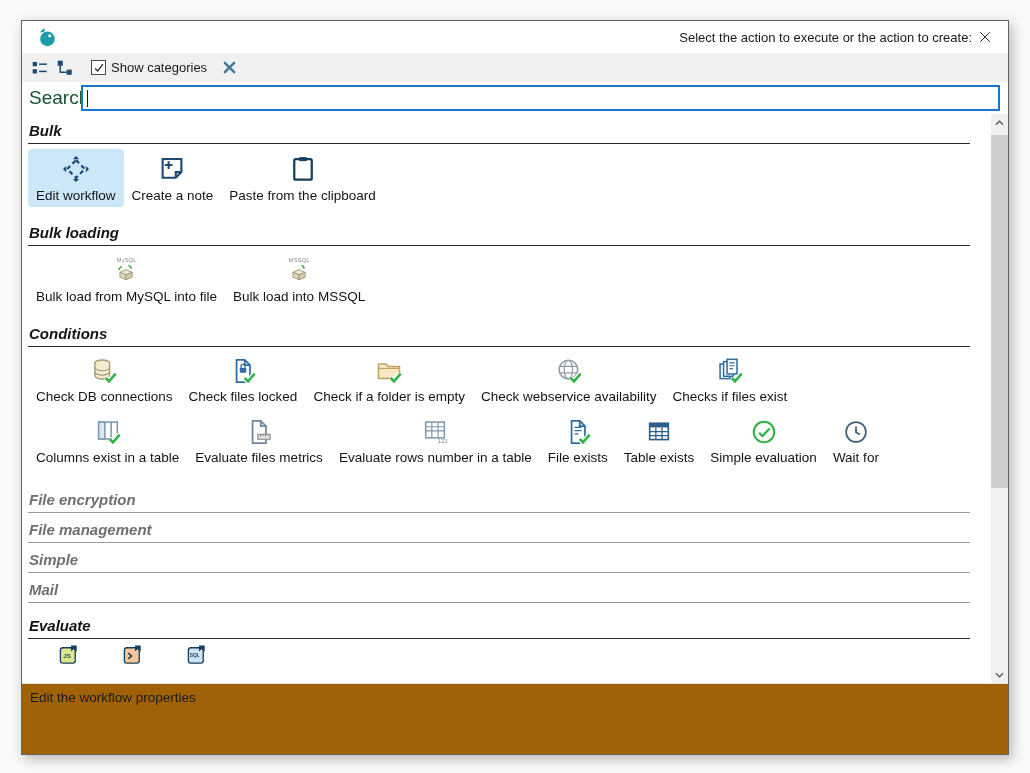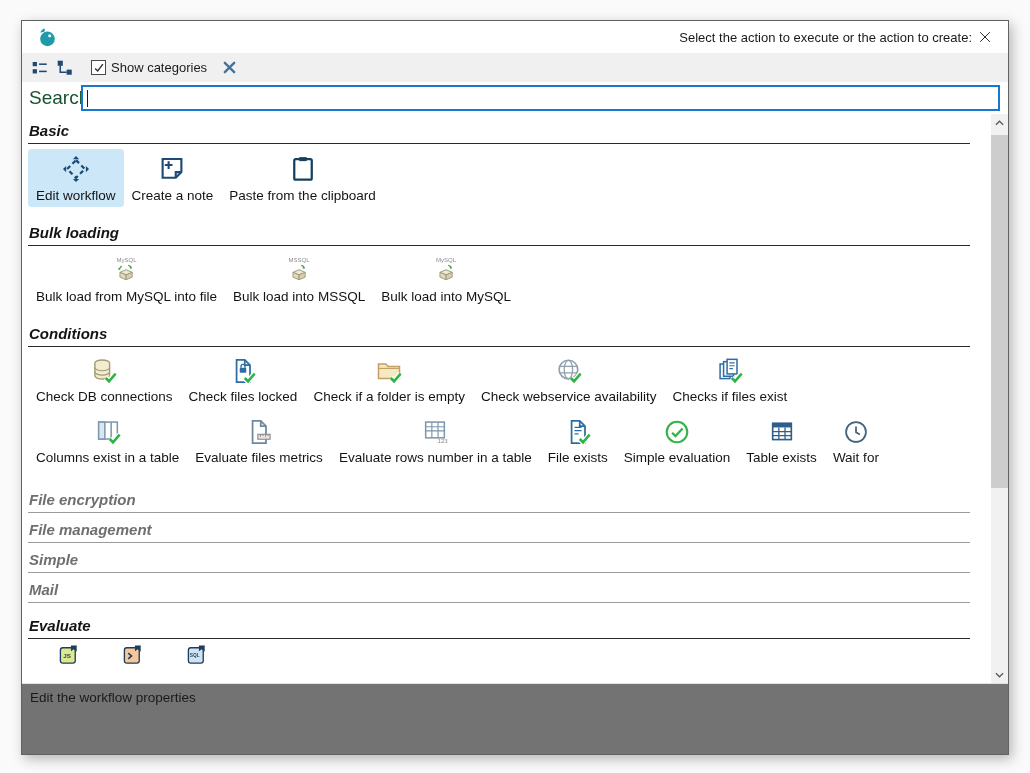--- a/index.html
+++ b/index.html
@@ -99,21 +99,21 @@
   
   .scrollbar {
     position:absolute; right:0; top:0; width:17px; height:100%;
     background:#f1f1f1;
   }
   .sb-arrow { position:absolute; left:0; width:17px; height:17px; display:flex; align-items:center; justify-content:center; background:#f1f1f1; }
   .sb-up { top:0; } .sb-down { bottom:0; }
   .sb-thumb { position:absolute; left:0; top:21px; width:17px; height:353px; background:#cdcdcd; }
   
   .status {
-    flex: 1 1 auto; background:#737373; border-top: 1px solid #e2e2e2;
+    flex: 1 1 auto; background:#a16207; border-top: 1px solid #e2e2e2;
     padding: 6px 8px;
   }
   .status-text { font-size: 13.5px; color:#1a1a1a; }
 </style>
 </head>
 <body>
 
 <div class="window">
 
   <div class="titlebar">
@@ -170,21 +170,21 @@
   <div class="searchrow">
     <span class="search-label">Search</span>
     <div class="search-input">
       <div class="caret"></div>
     </div>
   </div>
 
   <div class="list">
     <div class="list-content">
         <div class="category c-basic">
-          <div class="cat-header">Basic</div>
+          <div class="cat-header">Bulk</div>
           <div class="item-row">
             <div class="item sz-lg selected">
               <div class="icon-area">
                 <span class="icon">
                   <svg viewBox="0 0 24 24">
                     <rect x="7" y="7" width="10" height="10" transform="rotate(45 12 12)" fill="none" stroke="#1c4a74" stroke-width="1.8" stroke-dasharray="3.4 2.6"></rect>
                     <path d="M12 1.6l2.5 2.5h-5z" fill="#1c4a74"></path>
                     <path d="M22.4 12l-2.5 2.5v-5z" fill="#1c4a74"></path>
                     <path d="M12 22.4l-2.5-2.5h5z" fill="#1c4a74"></path>
                     <path d="M1.6 12l2.5-2.5v5z" fill="#1c4a74"></path>
@@ -246,35 +246,20 @@
                     <path d="M4.5 9.5l7-3 7 3-7 3z" fill="#efe8cf" stroke="#98917a" stroke-width="1"></path>
                     <path d="M4.5 9.5v5.5l7 3v-5.5z" fill="#e2d9b8" stroke="#98917a" stroke-width="1"></path>
                     <path d="M18.5 9.5v5.5l-7 3v-5.5z" fill="#d8cfae" stroke="#98917a" stroke-width="1"></path>
                     <path d="M14 1.5c1.9.3 3 1.6 3.2 3.3" fill="none" stroke="#3aa83a" stroke-width="1.4"></path>
                     <path d="M18 3.2l-.5 2.6-2.3-1.1z" fill="#3aa83a"></path>
                   </svg>
                 </span>
               </div>
               <div class="label">Bulk load into MSSQL</div>
             </div>
-            <div class="item sz-sm">
-              <div class="icon-area">
-                <div class="tag">MySQL</div>
-                <span class="icon">
-                  <svg viewBox="0 0 24 24">
-                    <path d="M4.5 9.5l7-3 7 3-7 3z" fill="#efe8cf" stroke="#98917a" stroke-width="1"></path>
-                    <path d="M4.5 9.5v5.5l7 3v-5.5z" fill="#e2d9b8" stroke="#98917a" stroke-width="1"></path>
-                    <path d="M18.5 9.5v5.5l-7 3v-5.5z" fill="#d8cfae" stroke="#98917a" stroke-width="1"></path>
-                    <path d="M14 1.5c1.9.3 3 1.6 3.2 3.3" fill="none" stroke="#3aa83a" stroke-width="1.4"></path>
-                    <path d="M18 3.2l-.5 2.6-2.3-1.1z" fill="#3aa83a"></path>
-                  </svg>
-                </span>
-              </div>
-              <div class="label">Bulk load into MySQL</div>
-            </div>
           </div>
         </div>
         <div class="category">
           <div class="cat-header">Conditions</div>
           <div class="item-row">
             <div class="item sz-md">
               <div class="icon-area">
                 <span class="icon">
                   <svg viewBox="0 0 24 24">
                     <ellipse cx="10.5" cy="5.3" rx="6.3" ry="2.7" fill="#f3ecd0" stroke="#a39a76" stroke-width="1.2"></ellipse>
@@ -412,38 +397,38 @@
                     </g>
                   </svg>
                 </span>
               </div>
               <div class="label">File exists</div>
             </div>
             <div class="item sz-md">
               <div class="icon-area">
                 <span class="icon">
                   <svg viewBox="0 0 24 24">
-                    <circle cx="12" cy="12" r="8.8" fill="#fff" stroke="#35b24a" stroke-width="1.8"></circle>
-                    <path d="M7.8 12.6l2.9 2.9L16.8 9" stroke="#35b24a" stroke-width="2" fill="none"></path>
-                  </svg>
-                </span>
-              </div>
-              <div class="label">Simple evaluation</div>
-            </div>
-            <div class="item sz-md">
-              <div class="icon-area">
-                <span class="icon">
-                  <svg viewBox="0 0 24 24">
                     <rect x="4" y="4.5" width="16" height="14" fill="#fff" stroke="#2e5e8a" stroke-width="1.4"></rect>
                     <rect x="4" y="4.5" width="16" height="3.6" fill="#2e5e8a"></rect>
                     <path d="M4 11.6h16M4 15.1h16M9.3 8.1v10.4M14.6 8.1v10.4" stroke="#2e5e8a" stroke-width="1.1"></path>
                   </svg>
                 </span>
               </div>
               <div class="label">Table exists</div>
+            </div>
+            <div class="item sz-md">
+              <div class="icon-area">
+                <span class="icon">
+                  <svg viewBox="0 0 24 24">
+                    <circle cx="12" cy="12" r="8.8" fill="#fff" stroke="#35b24a" stroke-width="1.8"></circle>
+                    <path d="M7.8 12.6l2.9 2.9L16.8 9" stroke="#35b24a" stroke-width="2" fill="none"></path>
+                  </svg>
+                </span>
+              </div>
+              <div class="label">Simple evaluation</div>
             </div>
             <div class="item sz-md">
               <div class="icon-area">
                 <span class="icon">
                   <svg viewBox="0 0 24 24">
                     <circle cx="12" cy="12" r="8.5" fill="#fff" stroke="#44617c" stroke-width="1.5"></circle>
                     <path d="M12 7.3v5l3.3 1.9" fill="none" stroke="#44617c" stroke-width="1.5"></path>
                   </svg>
                 </span>
               </div>

